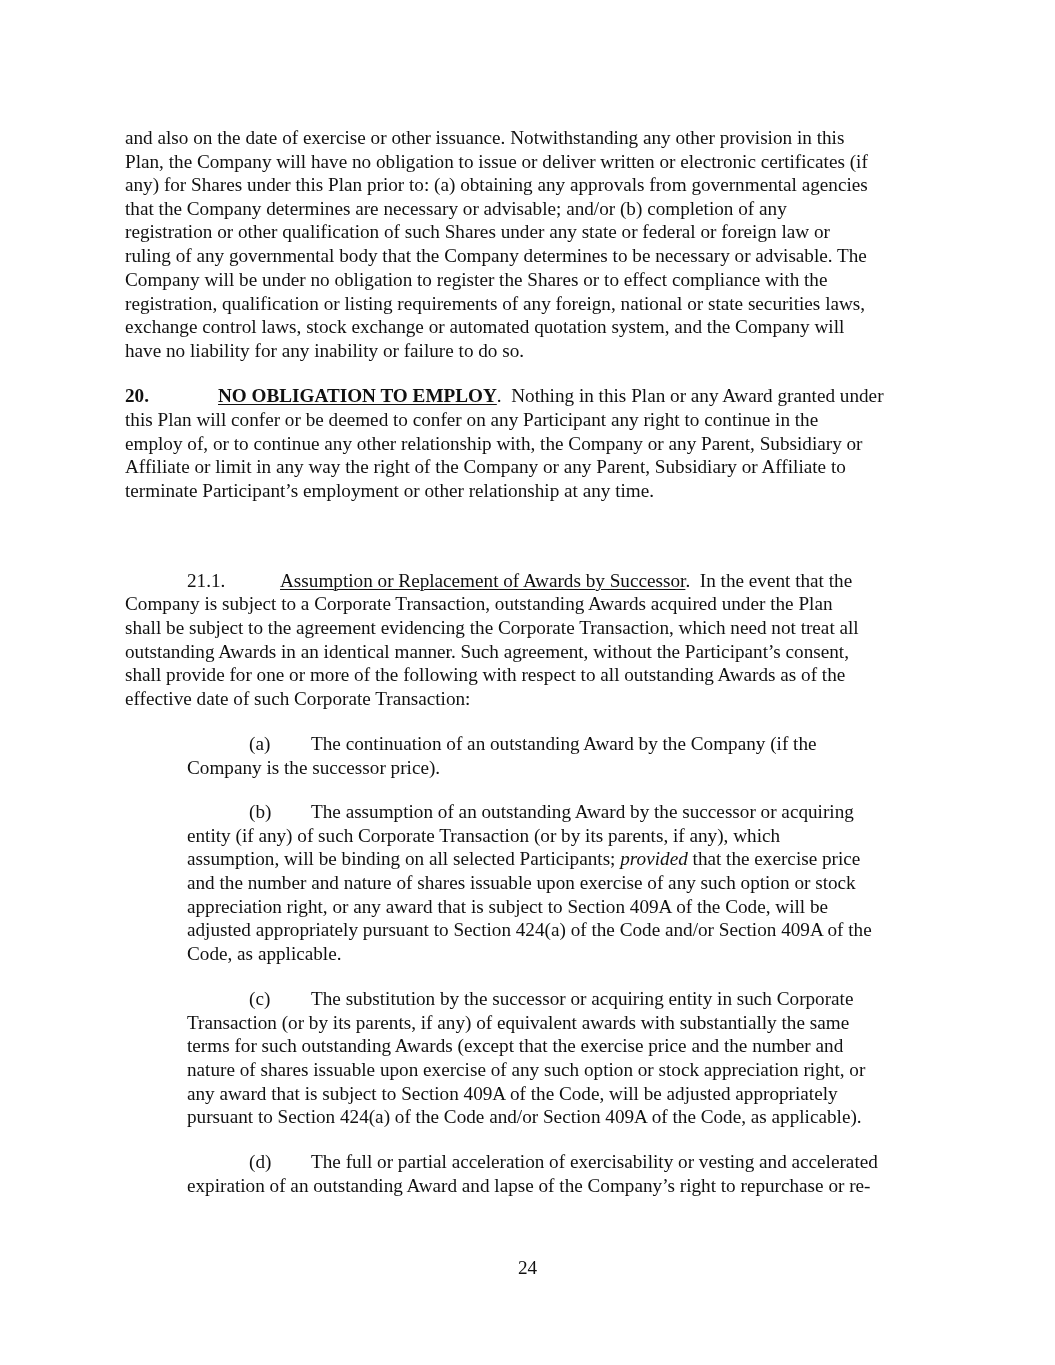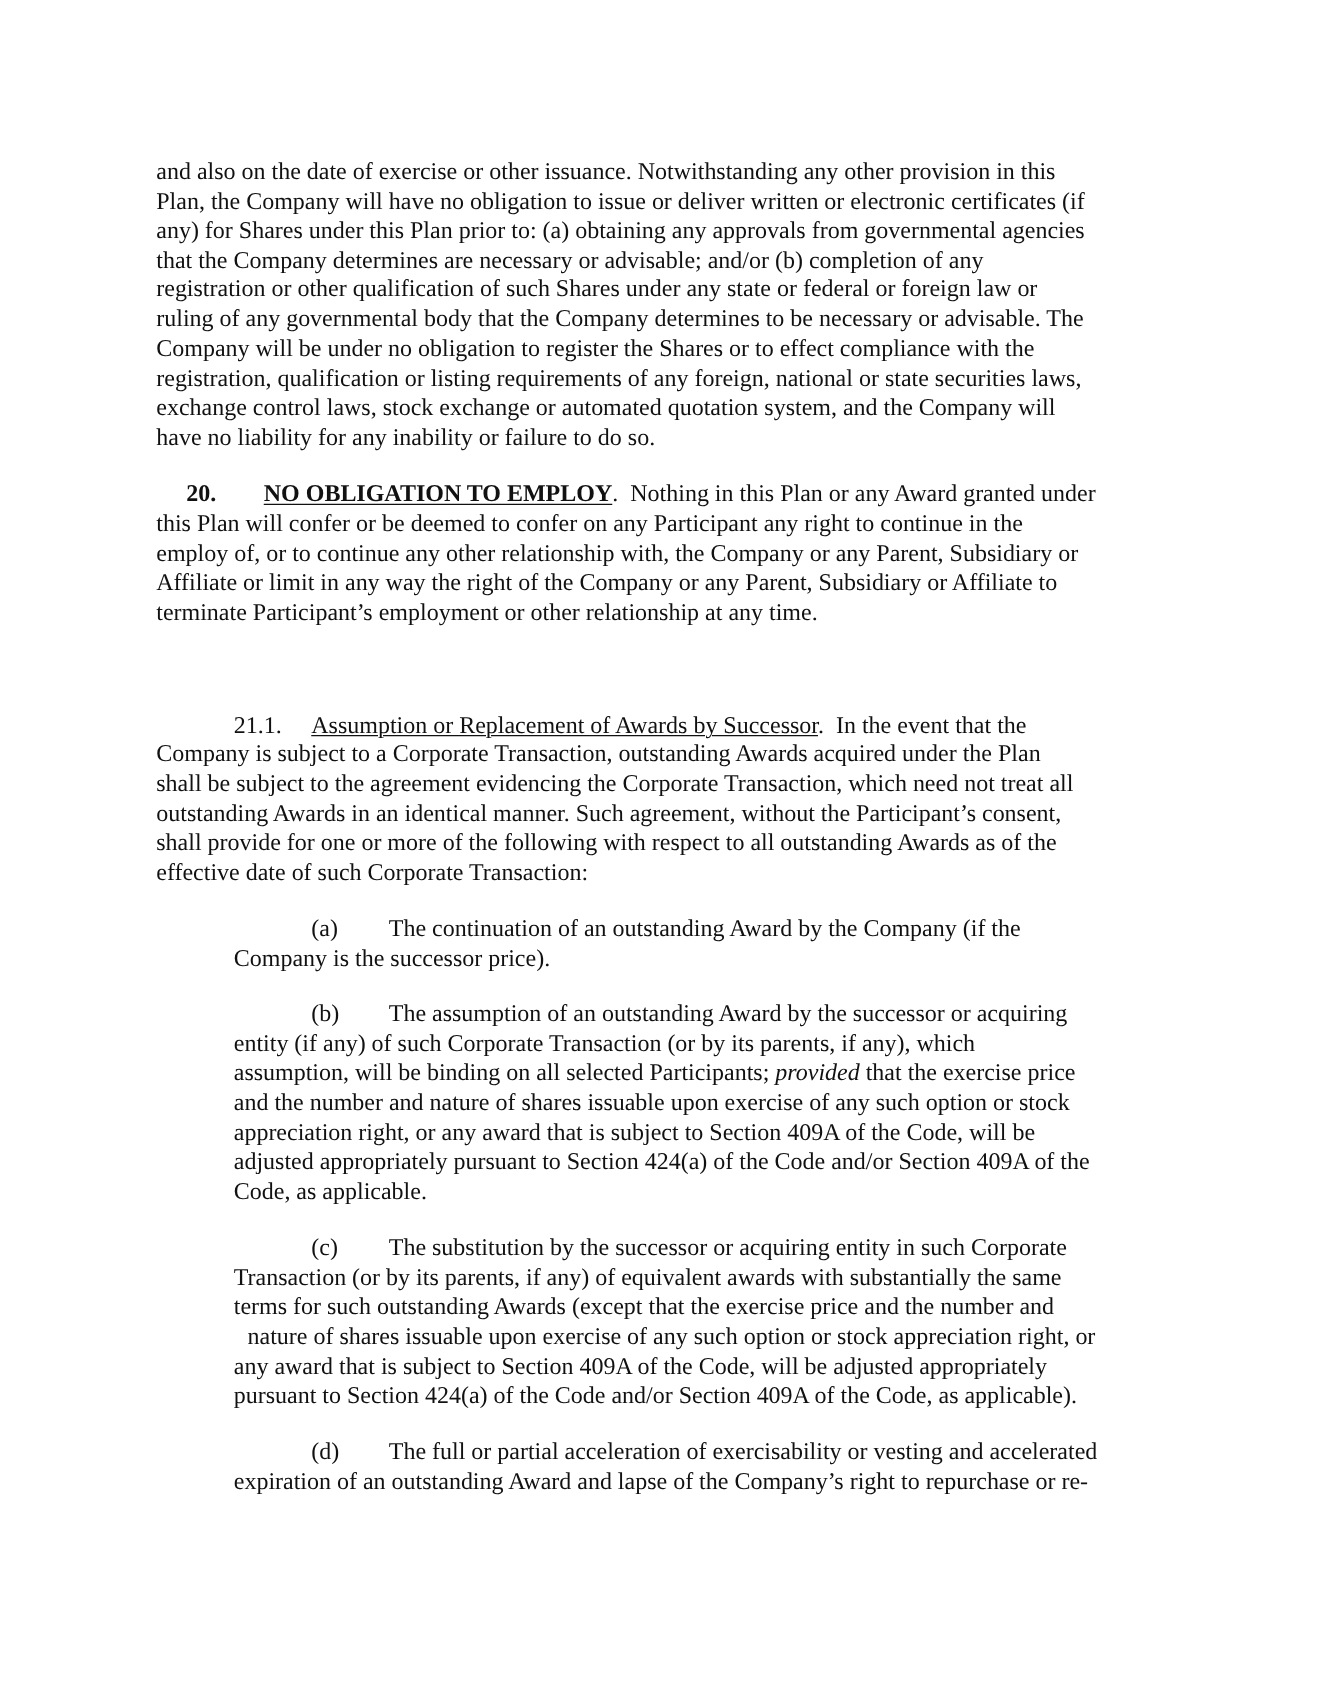--- a/index.html
+++ b/index.html
@@ -2,24 +2,24 @@
 <html><head>
 <meta charset="utf-8">
 <style>
   html, body { margin: 0; padding: 0; background: #ffffff; }
   body { width: 1055px; height: 1365px; position: relative; overflow: hidden; }
   .page {
     position: absolute; left: 0; top: 0; width: 1055px; height: 1015px;
     font-family: "Liberation Serif", serif; color: #111; font-size: 19.2px;
   }
   .ln { position: absolute; white-space: nowrap; line-height: 24px; height: 24px; }
-  .u { text-decoration: underline; text-underline-offset: 2px; text-decoration-thickness: 1px; }
+  .u { text-decoration: underline; text-underline-offset: 2px; text-decoration-thickness: 1px; margin-left: 31px; }
   .b { font-weight: bold; }
   .i { font-style: italic; }
-  .num { display: inline-block; width: 62px; font-weight: bold; margin-left: 24px; }
+  .num { display: inline-block; width: 62px; font-weight: bold; }
   .sub { display: inline-block; width: 62px; font-weight: normal; }
   .lbl { display: inline-block; width: 62px; }
   .pg { position: absolute; left: 0; width: 1055px; text-align: center; top: 1256px; line-height: 24px; }
 </style>
 </head>
 <body>
 
 <div class="page">
 
   <div>
@@ -75,26 +75,27 @@
     <div class="ln" style="left:187px;top:918px">adjusted appropriately pursuant to Section 424(a) of the Code and/or Section 409A of the</div>
     <div class="ln" style="left:187px;top:942px">Code, as applicable.</div>
   </div>
 
   <div>
     <div class="ln" style="left:249px;top:987px">
       <span class="lbl">(c)</span><span>The substitution by the successor or acquiring entity in such Corporate</span>
     </div>
     <div class="ln" style="left:187px;top:1011px">Transaction (or by its parents, if any) of equivalent awards with substantially the same</div>
     <div class="ln" style="left:187px;top:1034px">terms for such outstanding Awards (except that the exercise price and the number and</div>
-    <div class="ln" style="left:198px;top:1058px">nature of shares issuable upon exercise of any such option or stock appreciation right, or</div>
+    <div class="ln" style="left:187px;top:1058px">nature of shares issuable upon exercise of any such option or stock appreciation right, or</div>
     <div class="ln" style="left:187px;top:1082px">any award that is subject to Section 409A of the Code, will be adjusted appropriately</div>
     <div class="ln" style="left:187px;top:1105px">pursuant to Section 424(a) of the Code and/or Section 409A of the Code, as applicable).</div>
   </div>
 
   <div>
     <div class="ln" style="left:249px;top:1150px">
       <span class="lbl">(d)</span><span>The full or partial acceleration of exercisability or vesting and accelerated</span>
     </div>
     <div class="ln" style="left:187px;top:1174px">expiration of an outstanding Award and lapse of the Company’s right to repurchase or re-</div>
   </div>
 
+  <div class="pg">24</div>
 
 </div>
 
 </body></html>

